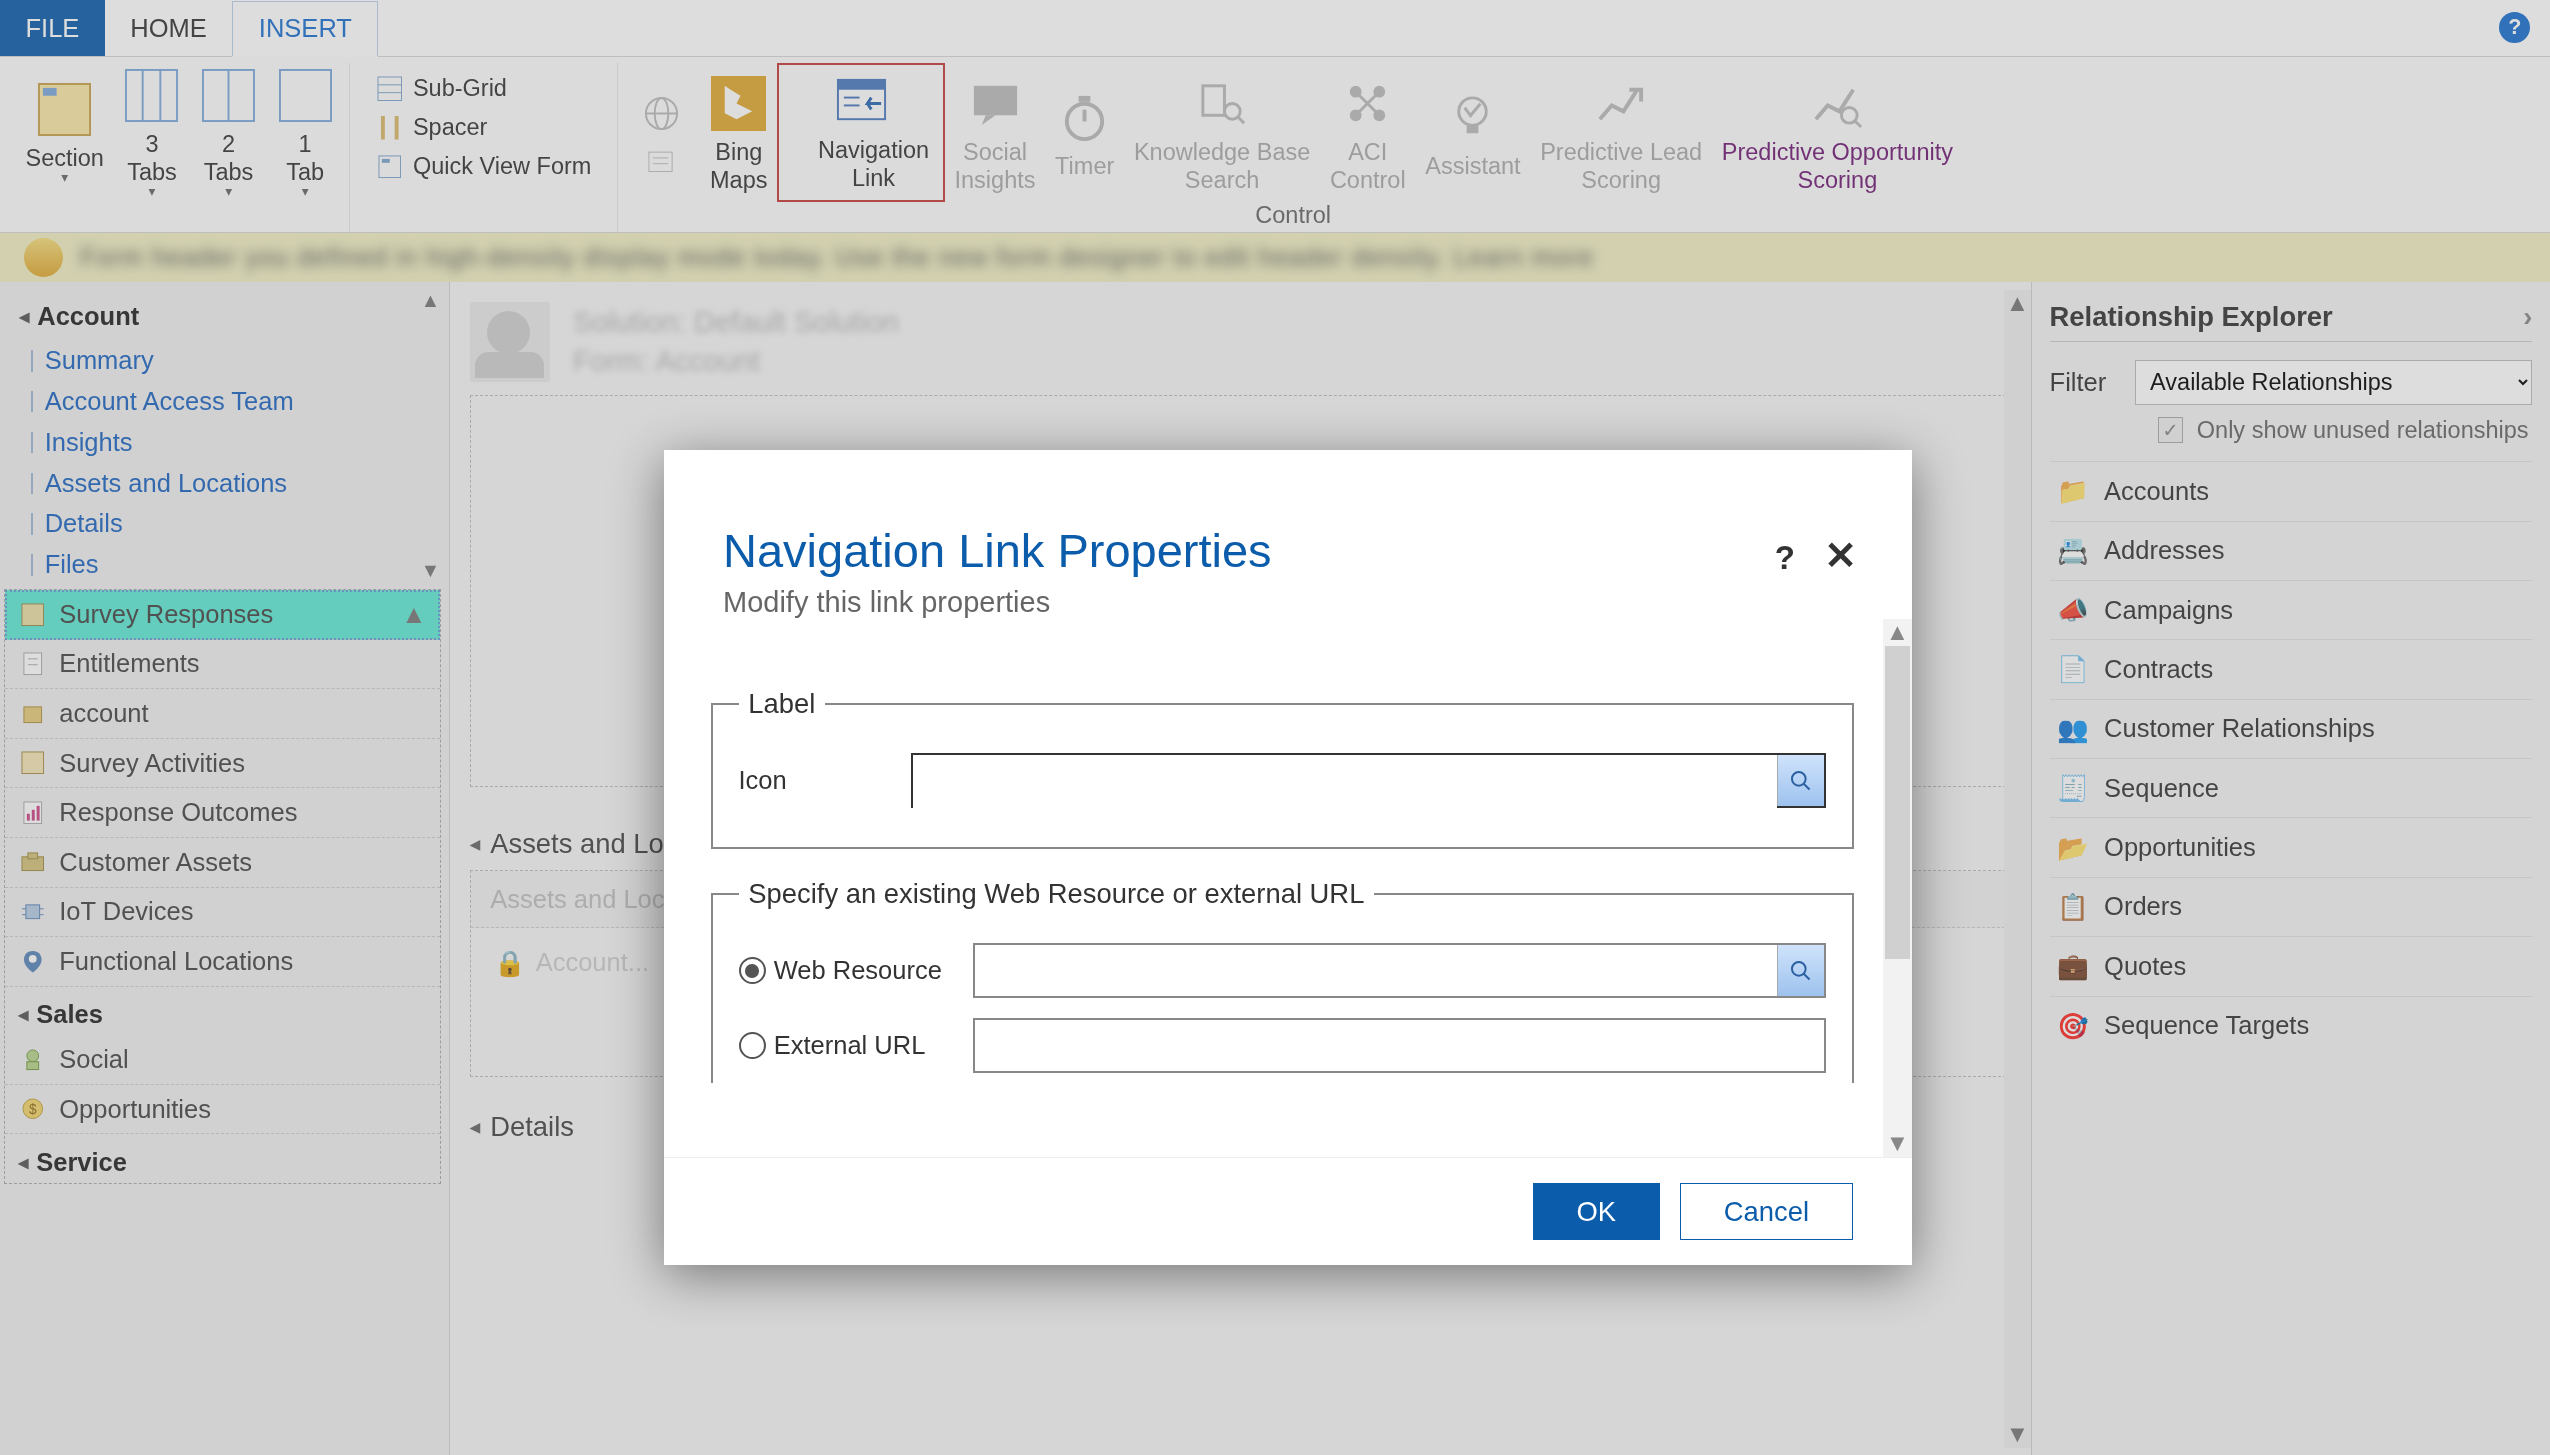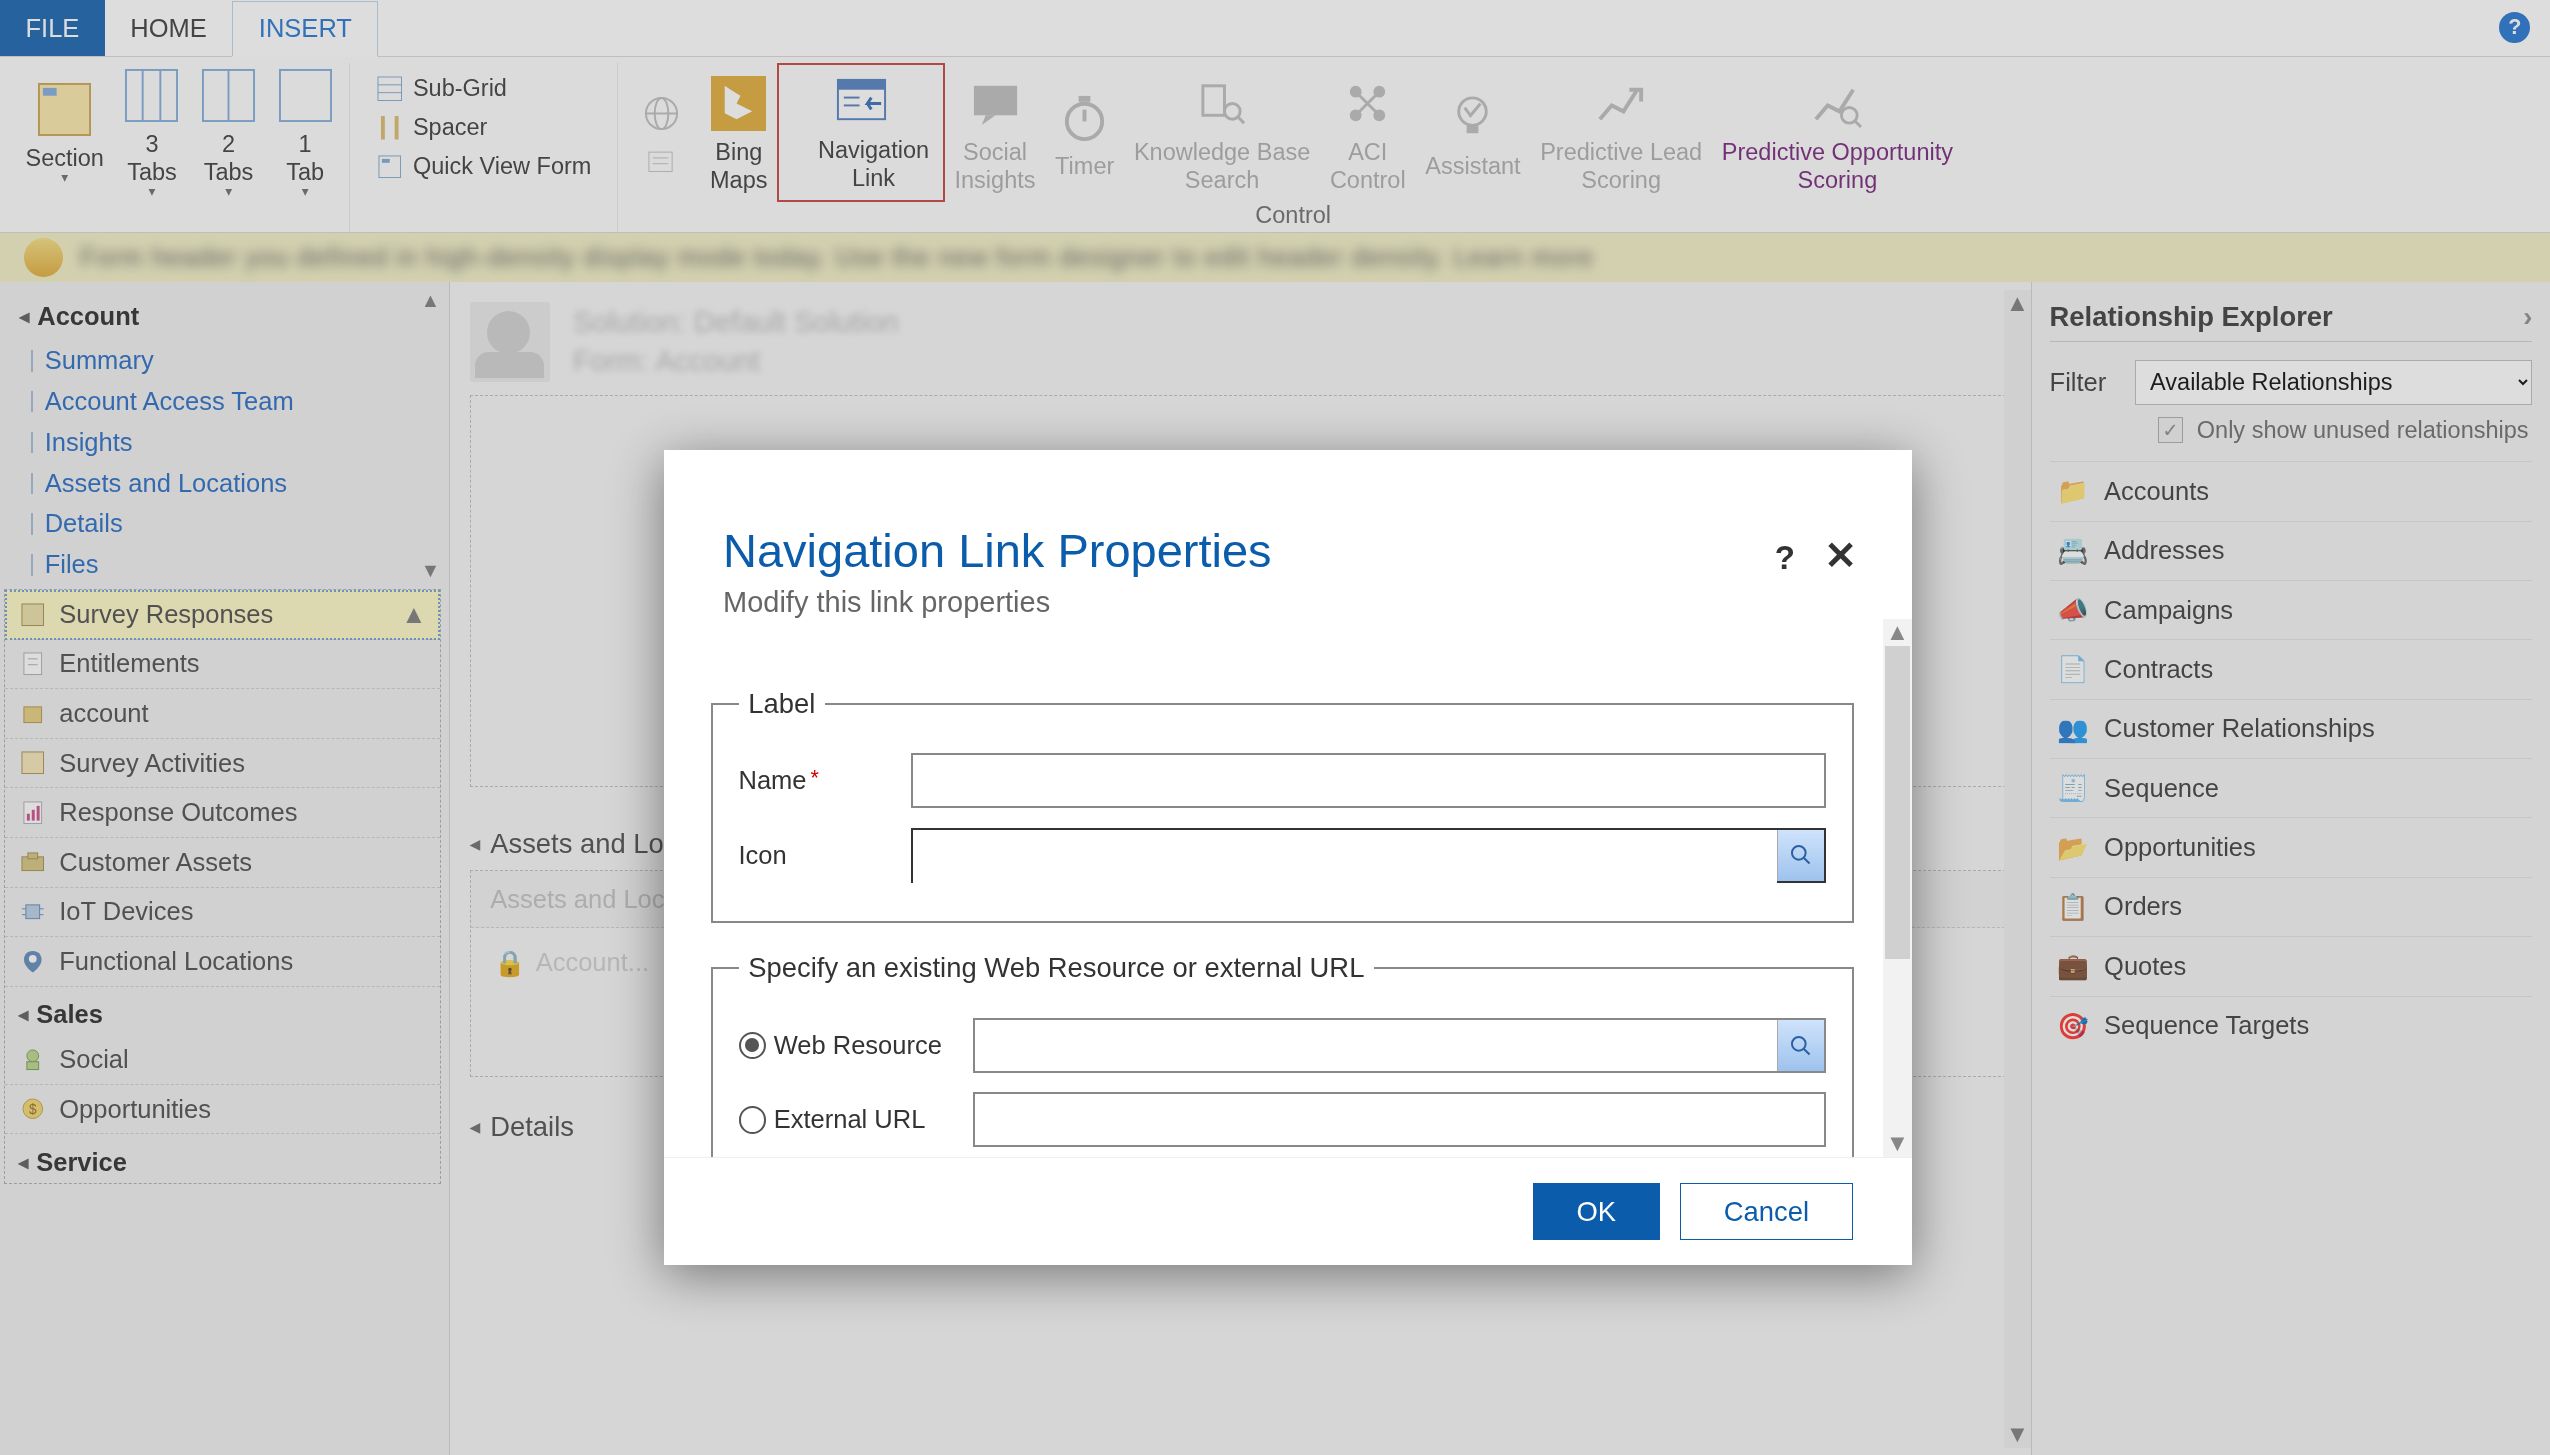--- a/index.html
+++ b/index.html
@@ -36,21 +36,21 @@
 .sidebar { width: 450px; background:#efefef; border-right:1px solid #d0d0d0; display:flex; flex-direction:column; }
 .sb-scroll { overflow:hidden; position:relative; padding: 9.8px 0 0 13.7px; }
 .sb-head { font-weight:bold; font-size:25.5px; color:#222; padding:9.8px 5.9px; display:flex; align-items:center; gap:7.8px;}
 .sb-head::before{content:"◂"; color:#555; font-size:19.6px;}
 .sb-link { color:#1d65c1; font-size:25.5px; padding:5.9px 0 5.9px 31px; position:relative; }
 .sb-link::before{content:""; position:absolute; left:17.6px; top:9.8px; width:2px; height:21.5px; background:#9fb9d5;}
 .sb-updown { position:absolute; right:5.9px; top:5.9px; display:flex; flex-direction:column; gap:3.9px;}
 .sb-arrow{ width:25.5px;height:25.5px; display:flex;align-items:center;justify-content:center; color:#777; font-size:19.6px;}
 .sb-navbox { margin: 3.9px 7.8px 0 3.9px; border:1px dashed #aaa; }
 .nav-item { display:flex; align-items:center; gap:11.7px; padding:9.8px 13.7px; border-bottom:1px dashed #ccc; font-size:25.5px; color:#444;}
-.nav-item.sel { background:#fef9c3; outline:2px dotted #6a9ad4; outline-offset:-2px;}
+.nav-item.sel { background:#5eead4; outline:2px dotted #6a9ad4; outline-offset:-2px;}
 .nav-item .ni-ic{ width:29px;height:29px; display:flex;align-items:center;justify-content:center;}
 .sb-section-head { font-weight:bold; font-size:25.5px; color:#222; padding:13.7px 5.9px 5.9px 13.7px; display:flex;align-items:center;gap:7.8px;}
 .sb-section-head::before{content:"◂"; color:#555; font-size:19.6px;}
 
 .center { flex:1; background:#f6f6f6; position:relative; padding: 9.8px 19.6px; overflow:hidden;}
 .form-head { display:flex; align-items:center; gap:23.5px; padding:9.8px 0 13.7px;}
 .avatar { width:80px;height:80px; background:#e9e9e9; border-radius:2.9px; position:relative;}
 .avatar::before{content:""; position:absolute; left:17.6px; top:9.8px; width:43px; height:43px; background:#cfcfcf; border-radius:50%;}
 .avatar::after{content:""; position:absolute; left:5.9px; bottom:3.9px; width:69px; height:25.5px; background:#cfcfcf; border-radius:13.7px 13.7px 0 0;}
 .placeholder-big { border:1px dashed #bbb; height:392px; margin-bottom:35px;}
@@ -537,24 +537,20 @@
   <div class="dlg-head">
     <div class="dlg-title">Navigation Link Properties</div>
     <div class="dlg-sub">Modify this link properties</div>
     <div class="dlg-help">?</div>
     <div class="dlg-close">✕</div>
   </div>
   <div class="dlg-body">
     <fieldset>
       <legend>Label</legend>
       <div class="frow">
-        <label><span>Name</span><span class="req">*</span></label>
-        <input type="text" style="">
-      </div>
-      <div class="frow">
         <label>Icon</label>
         <div class="lookup">
           <input type="text" style="">
           <div class="lk-btn">
               <svg width="23.5" height="23.5" viewBox="0 0 24 24">
                 <circle cx="10" cy="10" r="7" fill="none" stroke="#2a5fa0" stroke-width="2"></circle>
                 <line x1="15" y1="15" x2="21" y2="21" stroke="#2a5fa0" stroke-width="2"></line>
               </svg>
             </div>
         </div>

